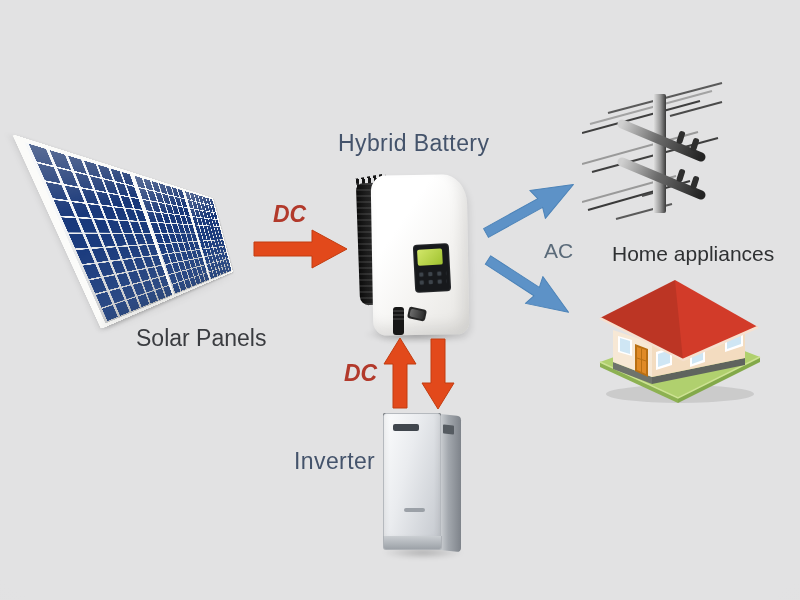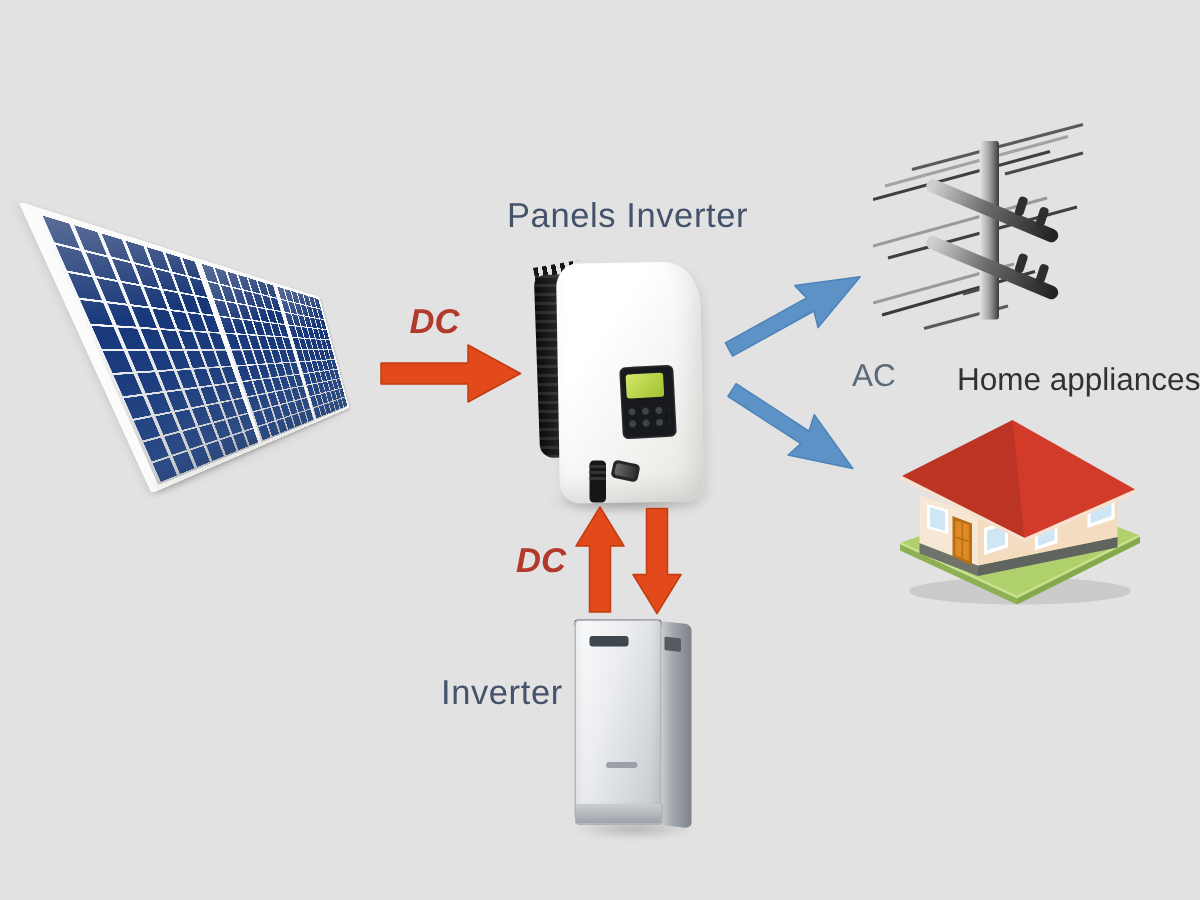--- a/index.html
+++ b/index.html
@@ -5,23 +5,23 @@
   html,body{margin:0;padding:0;}
   body{font-family:"Liberation Sans","DejaVu Sans",sans-serif;}
   .stage{
     position:relative;width:800px;height:600px;overflow:hidden;
     background:radial-gradient(130% 130% at 50% 45%, #e2e2e3 55%, #dcdcde 100%);
   }
   .abs{position:absolute;}
   .lbl{position:absolute;white-space:nowrap;line-height:1;}
   .lbl-heading{font-size:23px;color:#44536b;letter-spacing:.4px;}
   .lbl-dark{font-size:23px;color:#3a3c40;}
-  .lbl-home{font-size:21px;color:#2f3133;margin-left:26px;}
+  .lbl-home{font-size:21px;color:#2f3133;}
   .lbl-dc{font-size:23px;font-weight:bold;color:#b2392b;font-style:italic;}
-  .lbl-ac{font-size:21px;color:#5a6a79;margin-left:24px;}
+  .lbl-ac{font-size:21px;color:#5a6a79;}
 
   
   #solar-board{
     left:0;top:0;width:216px;height:200px;
     display:flex;gap:3px;padding:4px;box-sizing:border-box;
     background:#fbfbf9;border-radius:2px;
     box-shadow:1px 2px 5px rgba(0,0,0,.22);
   }
   .sub-panel{
     flex:1;border-radius:1px;
@@ -102,21 +102,22 @@
     <div class="sub-panel"></div>
     <div class="sub-panel"></div>
   </div>
   <div class="abs panel-shadow"></div>
 
   <svg class="arrow-svg" style="left:254px;top:227px" width="96" height="44" viewBox="0 0 96 44">
     <polygon points="0,15 58,15 58,3 93,22 58,41 58,29 0,29" stroke="#c23c10" stroke-width="1" stroke-linejoin="round" fill="#e2491b"></polygon>
   </svg>
   <div class="lbl lbl-dc" style="left:273px;top:203px">DC</div>
 
-  <div class="lbl lbl-heading" style="left:338px;top:132px">Panels Inverter</div>
+  <div class="lbl lbl-heading" style="left:338px;top:132px">Hybrid Battery</div>
+  <div class="lbl lbl-dark" style="left:136px;top:327px">Solar Panels</div>
   <div class="lbl lbl-heading" style="left:294px;top:450px">Inverter</div>
   <div class="lbl lbl-home" style="left:612px;top:243px">Home appliances</div>
   <div class="lbl lbl-ac" style="left:544px;top:240px">AC</div>
   <div class="lbl lbl-dc" style="left:344px;top:362px">DC</div>
 
   <div class="abs inverter">
     <div class="abs inv-shadow"></div>
     <div class="abs inv-fins"></div>
     <div class="abs inv-heatsink"></div>
     <div class="abs inv-body"></div>

